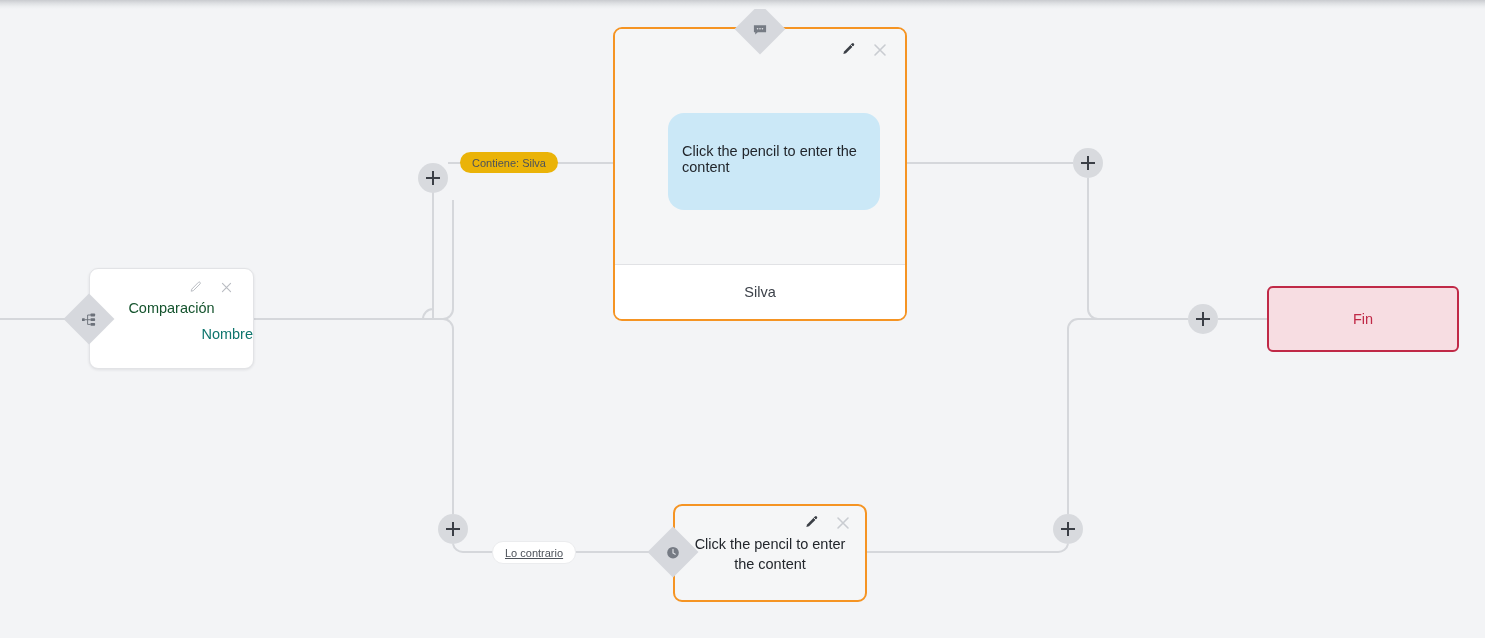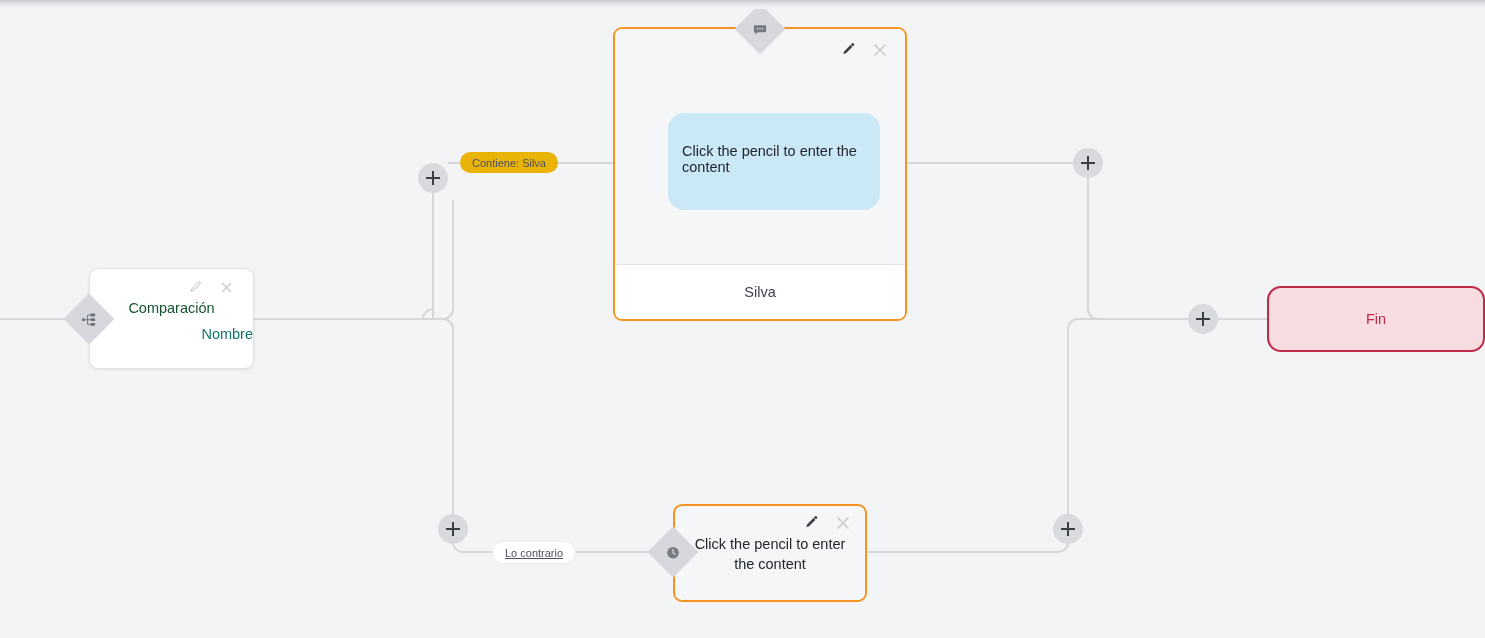--- a/index.html
+++ b/index.html
@@ -142,25 +142,25 @@
     text-align: center;
     font-size: 14.5px;
     line-height: 20px;
     color: #22262c;
   }
 
   
   .fin-node {
     left: 1267px;
     top: 286px;
-    width: 218px;
+    width: 192px;
     height: 66px;
     background: #f7dde2;
     border: 2px solid #c02947;
-    border-radius: 14px;
+    border-radius: 6px;
     display: flex;
     align-items: center;
     justify-content: center;
     font-size: 14.5px;
     color: #c02947;
   }
 
   
   .node-actions {
     position: absolute;

